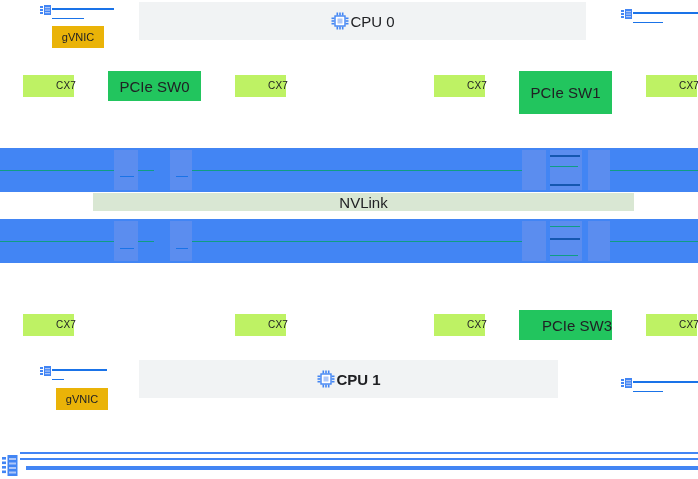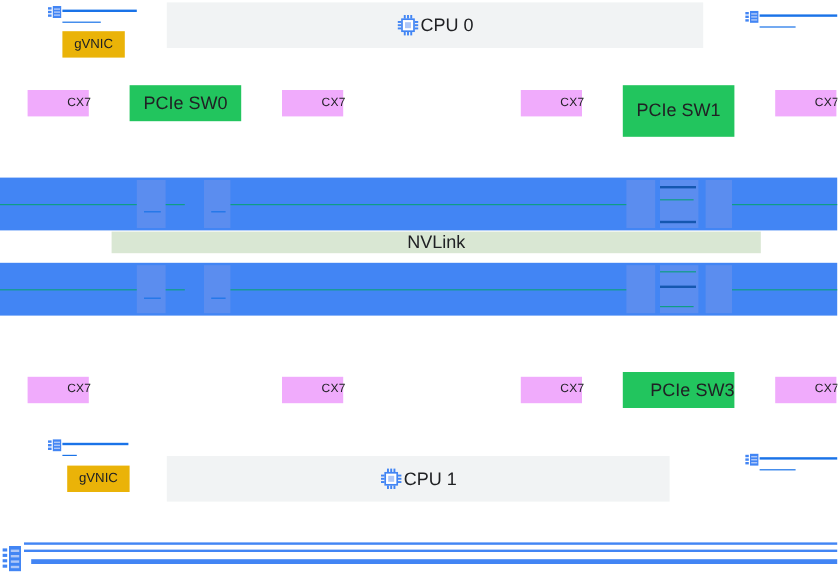--- a/index.html
+++ b/index.html
@@ -21,21 +21,21 @@
     position: absolute;
     box-sizing: border-box;
     display: flex;
     align-items: center;
     justify-content: center;
     color: #202124;
     white-space: nowrap;
     line-height: 1;
   }
   .cx7 {
-    background: #f0abfc;
+    background: #bef264;
     font-size: 10px;
     letter-spacing: 0.2px;
     padding-left: 35px;
   }
   .pcie {
     background: #22c55e;
     font-size: 15px;
   }
   .gvnic {
     background: #eab308;
@@ -243,21 +243,21 @@
     <rect x="5" y="4.5" width="5" height="1.2" fill="#aec7f8"></rect>
     <rect x="5" y="7" width="5" height="1.2" fill="#aec7f8"></rect>
   </svg>
   <div class="blueline" style="left:52px; top:369px; width:55px;"></div>
   <div class="blueline" style="left:52px; top:379px; width:12px; height:1px;"></div>
 
   <div class="box gvnic" style="left:56px; top:388px; width:52px; height:22px;">
     <span class="label">gVNIC</span>
   </div>
 
-  <div class="box cpu" style="left:139px; top:380px; width:419px; height:38px;">
+  <div class="box cpu" style="left:139px; top:360px; width:419px; height:38px;font-weight:bold;">
     <svg class="icon-cpu" viewBox="0 0 20 20">
       <rect x="5" y="5" width="10" height="10" fill="#ffffff" stroke="#4285f4" stroke-width="1.4"></rect>
       <rect x="7.5" y="7.5" width="5" height="5" fill="#aec7f8"></rect>
       <g fill="#4285f4">
         <rect x="6.5" y="1.5" width="1.6" height="3"></rect>
         <rect x="9.2" y="1.5" width="1.6" height="3"></rect>
         <rect x="11.9" y="1.5" width="1.6" height="3"></rect>
         <rect x="6.5" y="15.5" width="1.6" height="3"></rect>
         <rect x="9.2" y="15.5" width="1.6" height="3"></rect>
         <rect x="11.9" y="15.5" width="1.6" height="3"></rect>

